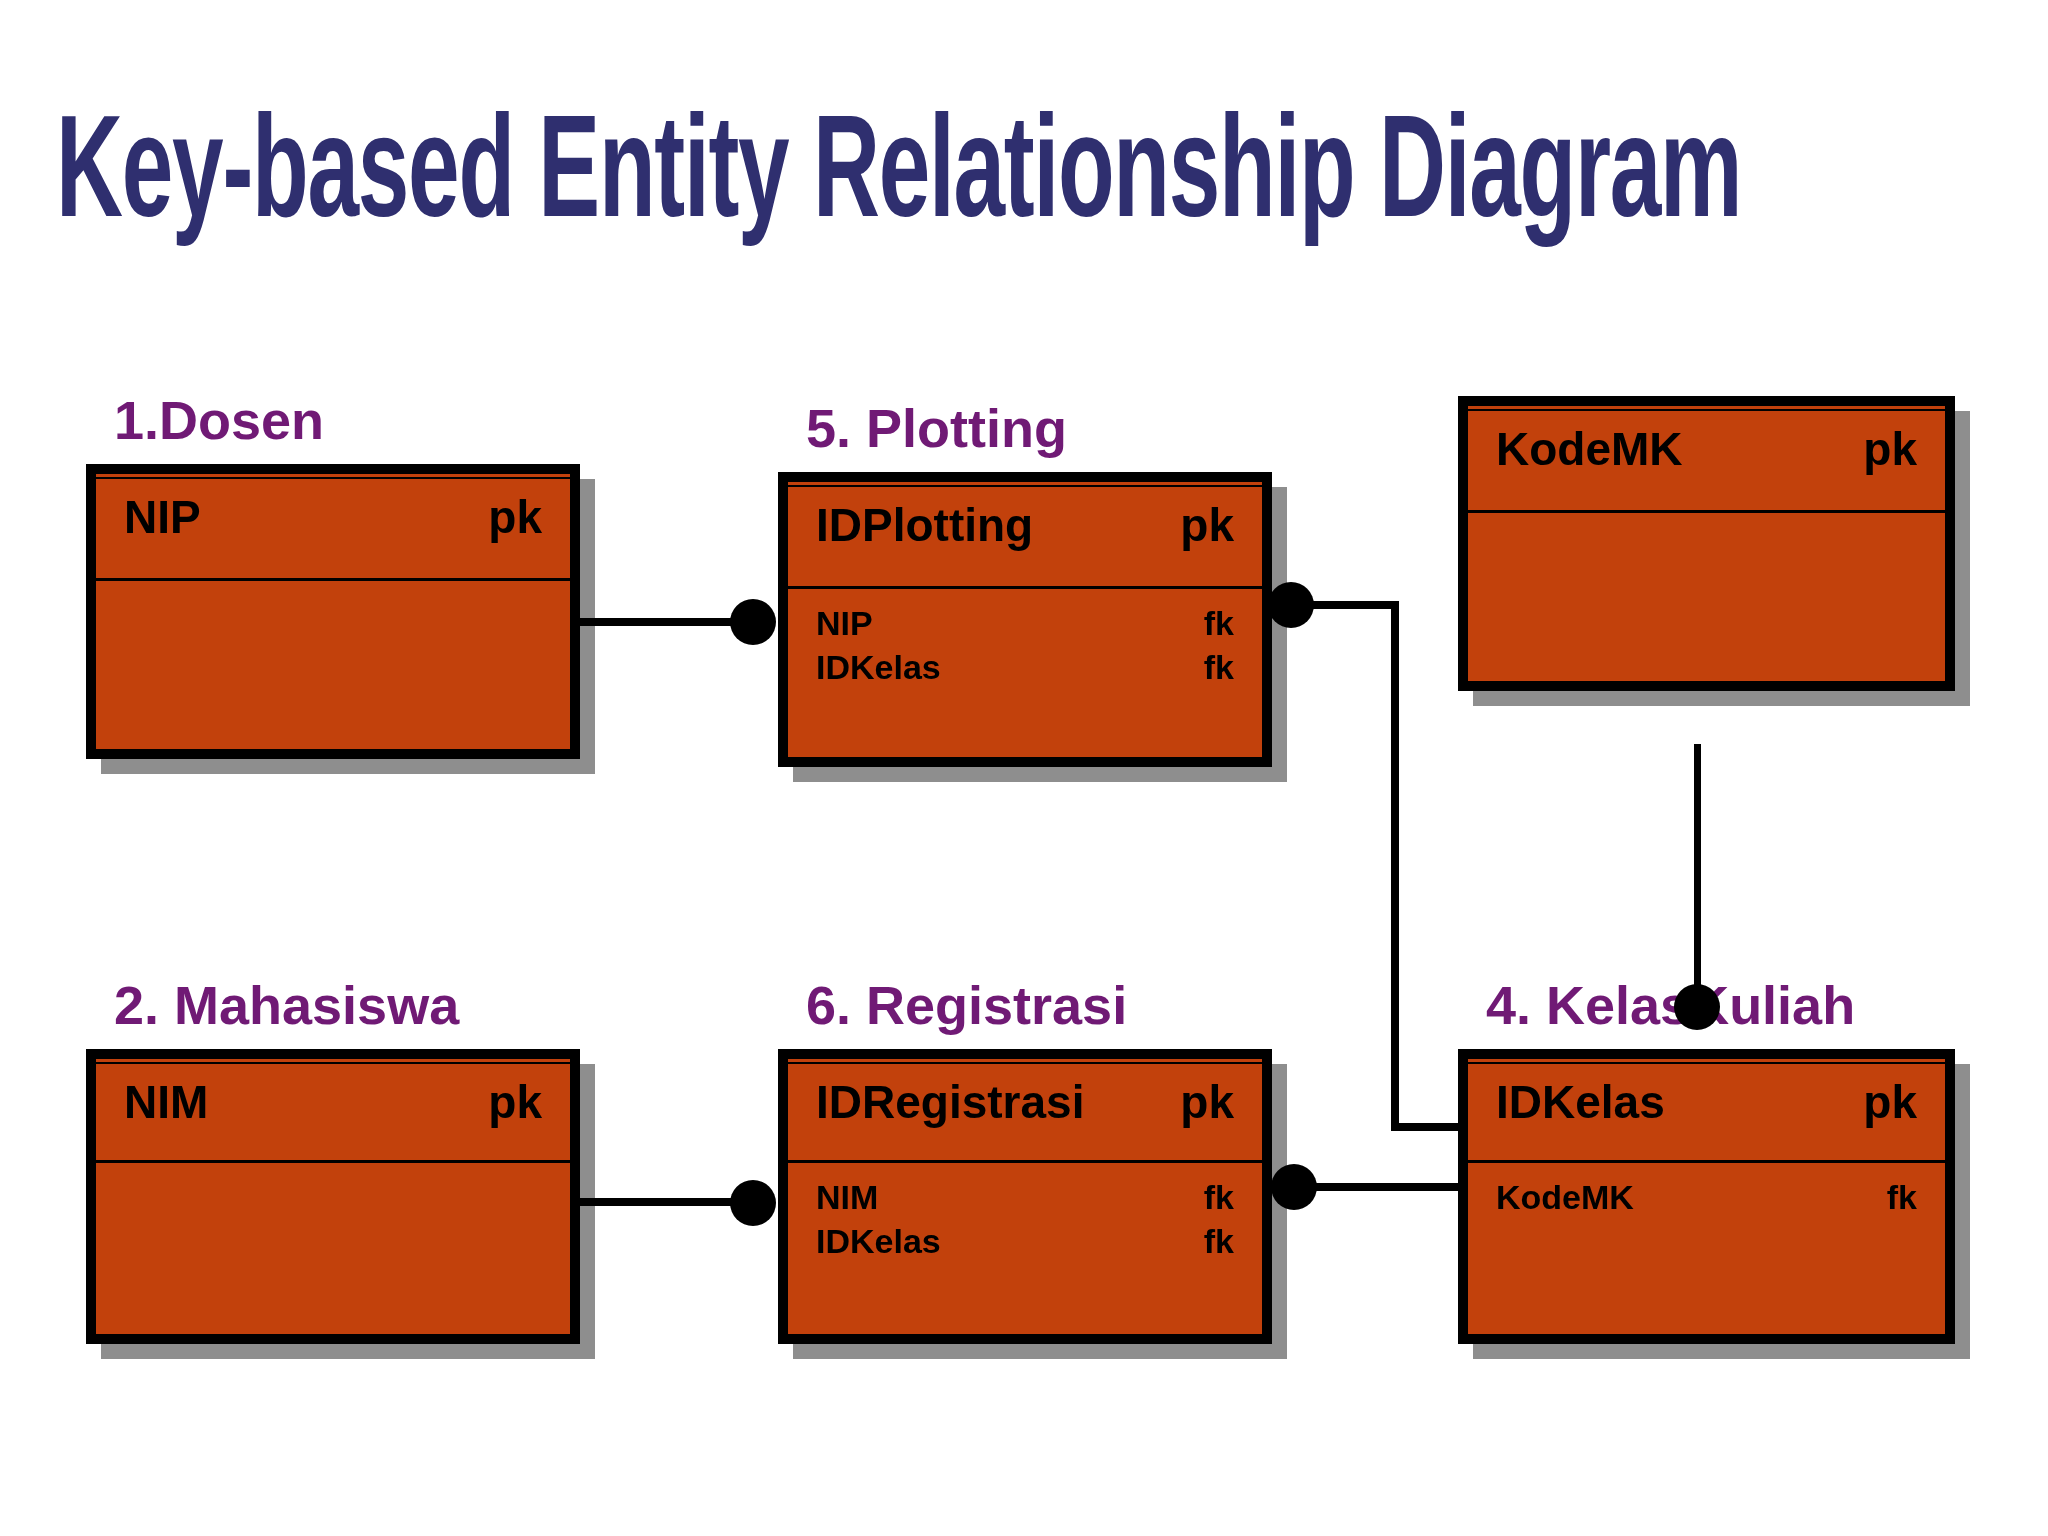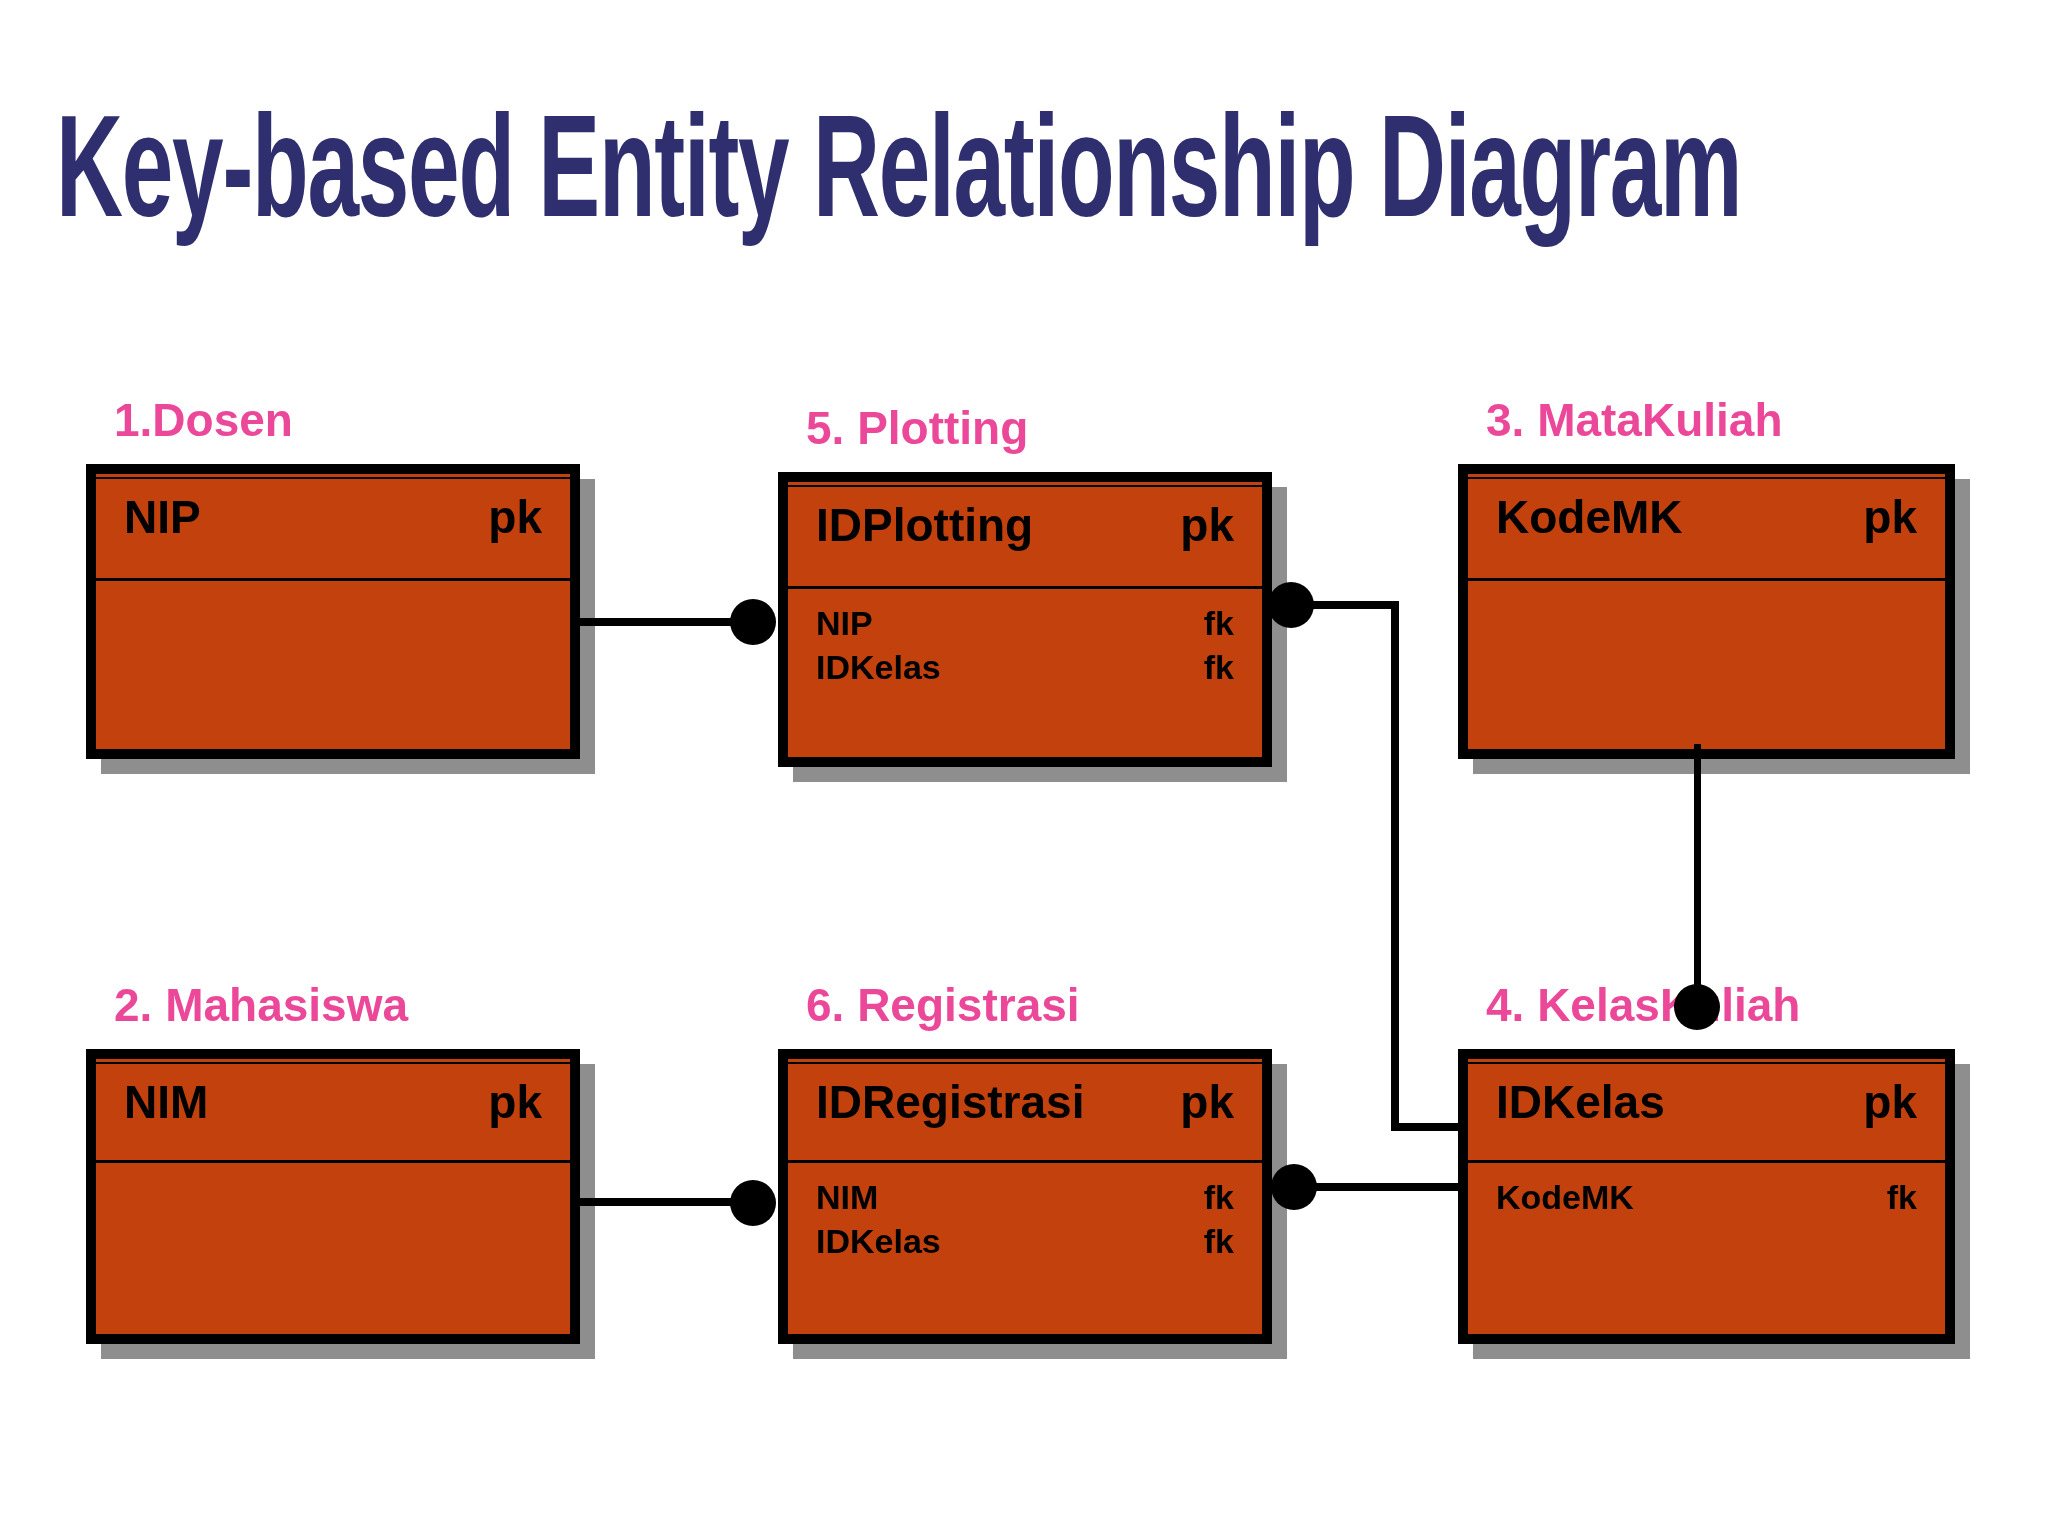--- a/index.html
+++ b/index.html
@@ -4,22 +4,22 @@
 <style>
   html,body{margin:0;padding:0;background:#fff;}
   .canvas{position:relative;width:2048px;height:1536px;background:#ffffff;overflow:hidden;
           font-family:"Liberation Sans","DejaVu Sans",sans-serif;}
 
   .slide-title{position:absolute;left:56px;top:94px;font-size:145px;font-weight:700;
                letter-spacing:-2px;white-space:nowrap;transform:scaleX(0.64);
                transform-origin:0 0;color:#2f2f6f;line-height:1.0;}
 
   .entity{position:absolute;}
-  .entity-label{height:58px;line-height:48px;padding:0 0 10px 28px;font-size:46px;
-                font-weight:700;color:#ec4899;white-space:nowrap;}
+  .entity-label{height:58px;line-height:48px;padding:0 0 10px 28px;font-size:54px;
+                font-weight:700;color:#701a75;white-space:nowrap;}
   .entity-box{position:relative;border:10px solid #000;background:#c2410c;
               box-shadow:15px 15px 0 #8e8e8e;}
   .topline{position:absolute;top:3px;left:0;right:0;height:2px;background:#000;}
   .pk-row{position:absolute;left:0;right:0;top:0;display:flex;
           justify-content:space-between;padding:16px 28px 0 28px;font-size:46px;
           font-weight:700;box-sizing:border-box;}
   .divider{position:absolute;left:0;right:0;height:3px;background:#000;}
   .fk-area{position:absolute;left:0;right:0;padding-top:12px;}
   .fk-row{display:flex;justify-content:space-between;padding:0 28px;
           font-size:34px;font-weight:700;line-height:44px;}
@@ -62,21 +62,20 @@
         </div>
         <div class="fk-row">
           <span>IDKelas</span>
           <span>fk</span>
         </div>
       </div>
     </div>
   </div>
 
   <div class="entity" style="left:1458px;top:396px;width:497px;">
-    <div class="entity-label">3. MataKuliah</div>
     <div class="entity-box" style="width:477px;height:275px;">
       <div class="topline"></div>
       <div class="pk-row" style="height:104px;">
         <span>KodeMK</span>
         <span>pk</span>
       </div>
       <div class="divider" style="top:104px;"></div>
     </div>
   </div>
 

